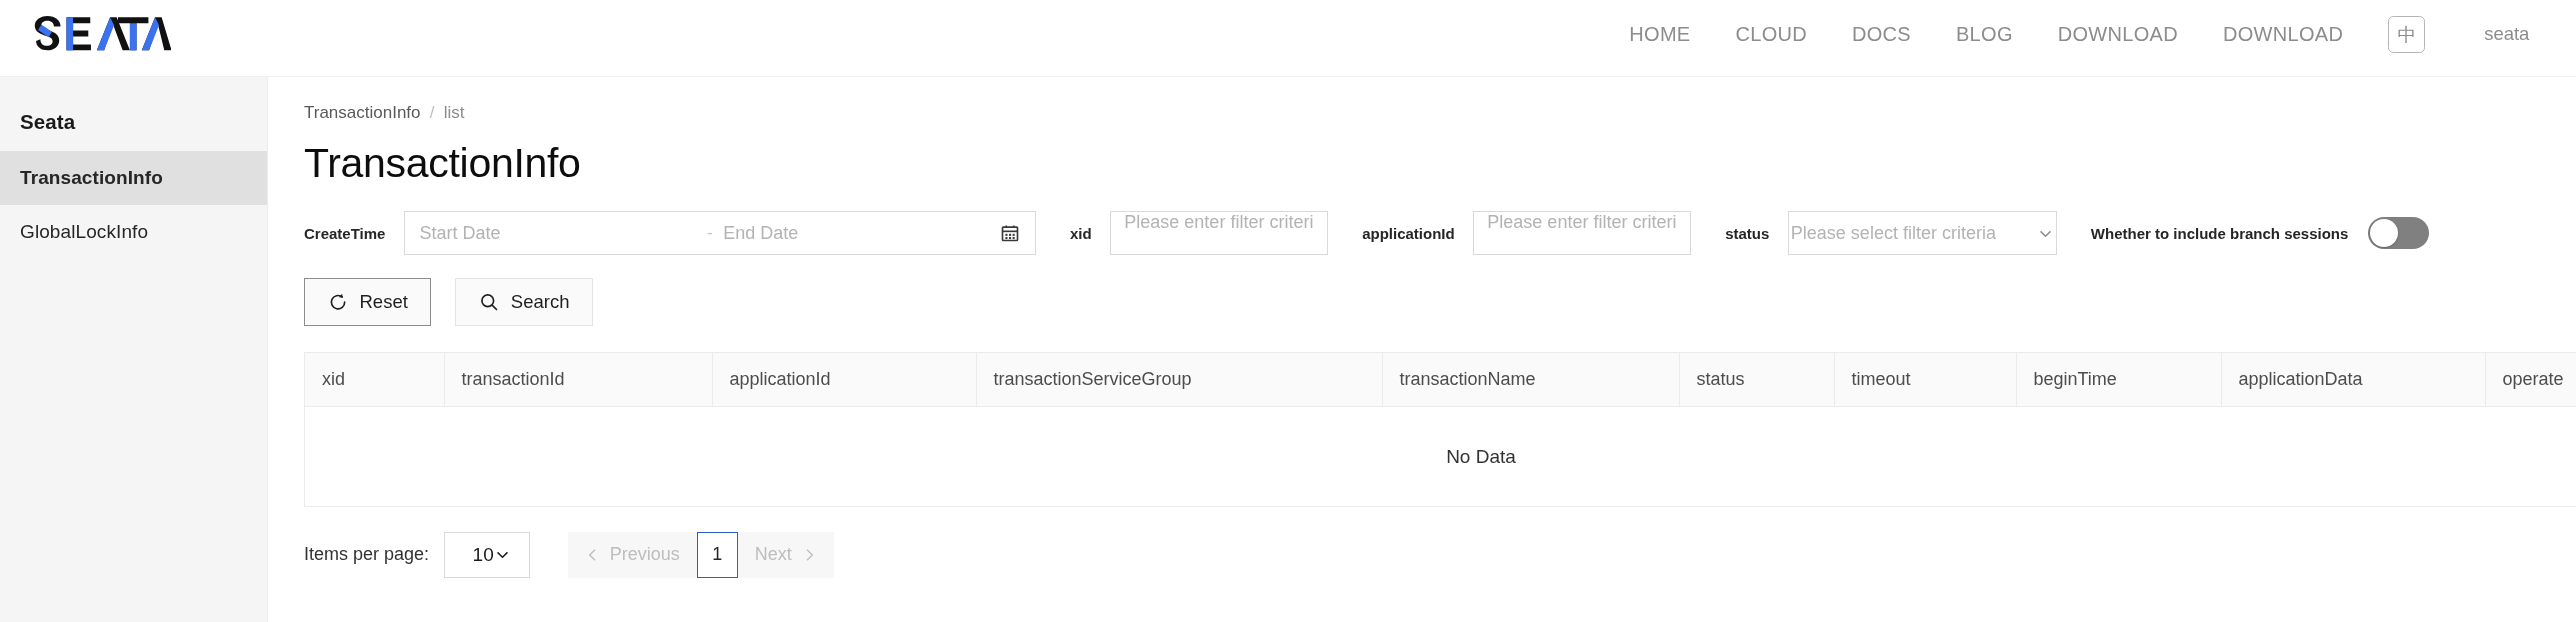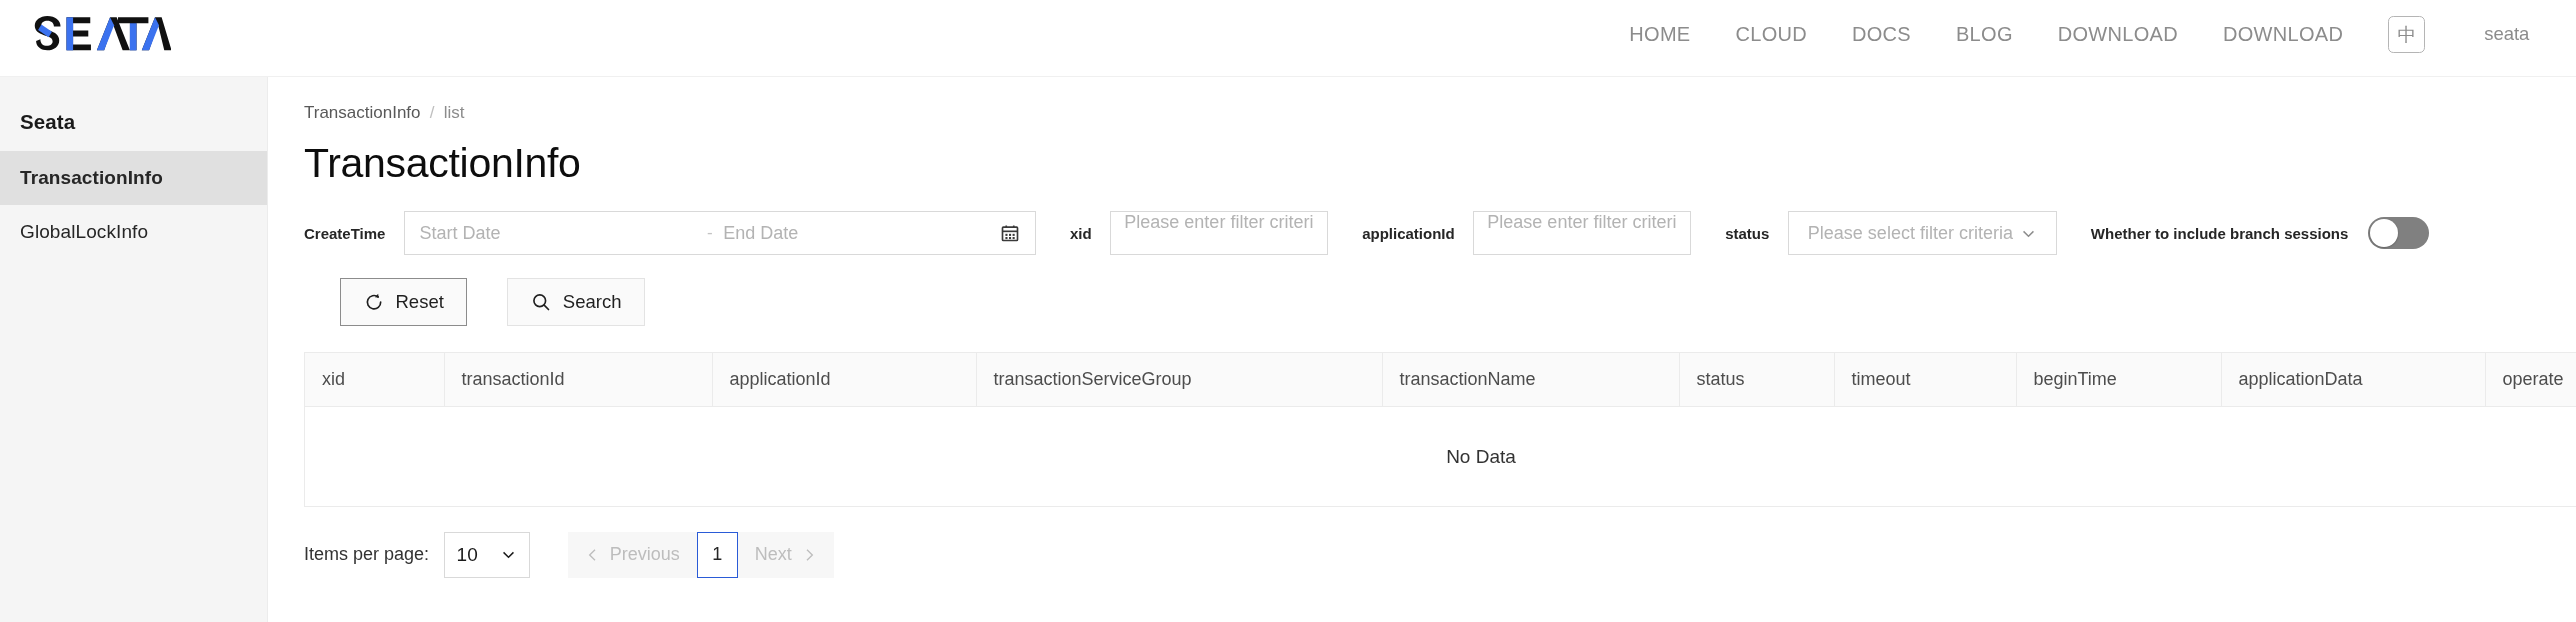--- a/index.html
+++ b/index.html
@@ -76,36 +76,36 @@
   .cal-icon { margin-left:auto; display:flex; align-items:center; color:#3a3a3a; }
 
   .text-field {
     width: 218px; height:44px; border:0.7px solid #d9d9d9; background:#fff;
     display:flex; align-items:flex-start; padding: 0 13.2px;
   }
   .text-field .ph { font-size:18px; color:#b3b3b3; white-space:nowrap; overflow:hidden; }
 
   .select-field {
     width: 269px; height:44px; border:0.7px solid #d9d9d9; background:#fff;
-    display:flex; align-items:center; padding: 0 19px;
+    display:flex; align-items:center; padding: 0 2px;
   }
   .select-field .ph { font-size:18px; color:#b3b3b3; white-space:nowrap; overflow:hidden; flex:1; }
   .chev { color:#8c8c8c; display:flex; align-items:center; }
 
   .toggle {
     width: 61px; height: 32px; border-radius: 16px; background:#808080;
     position:relative; flex:0 0 61px; margin-left: 20px;
   }
   .toggle .knob {
     position:absolute; left:2px; top:2px; width:28px; height:28px; border-radius:50%;
     background:#ffffff; box-shadow:0 0.7px 2px rgba(0,0,0,.3);
   }
 
   
-  .btn-row { display:flex; gap:40px; margin-bottom: 26.4px; margin-left: 36px; }
+  .btn-row { display:flex; gap:24px; margin-bottom: 26.4px; }
   .btn {
     height:48px; display:inline-flex; align-items:center; gap:12px;
     padding: 0 22.5px; font-size:18.5px; color:#1f1f1f; background:#fafafa;
     border:0.7px solid #8c8c8c; cursor:pointer;
   }
   .btn.light { border-color:#e3e3e3; background:#fafafa; }
   .btn svg { display:block; }
 
   
   .table-wrap { border:0.7px solid #ebebeb; border-right:none; background:#fff; margin-right:0; }
@@ -117,21 +117,21 @@
   }
   table.data td.nodata {
     height: 99px; text-align:center; color:#333; font-size:19px; vertical-align:middle;
   }
 
   
   .pager { display:flex; align-items:center; gap:0; margin-top: 25px; }
   .pager-label { font-size:18px; color:#333; margin-right:14.5px; }
   .pp-select {
     width:86px; height:46px; border:0.7px solid #d9d9d9; background:#fff;
-    display:flex; align-items:center; justify-content:space-between; padding:0 12px;
+    display:flex; align-items:center; justify-content:space-between; padding:0 28px;
     font-size:19px; color:#1a1a1a;
   }
   .pages { display:flex; align-items:center; margin-left: 38px; background:#4d7c0f; }
   .pg {
     height:46px; display:flex; align-items:center; gap:9.2px; padding:0 17px;
     font-size:18px; color:#bdbdbd; background:#f7f7f7;
   }
   .pg.num {
     background:#ffffff; color:#262626; border:1.3px solid #2a5bd7; min-width:41px;
     justify-content:center; padding:0 12px; height:46px;

